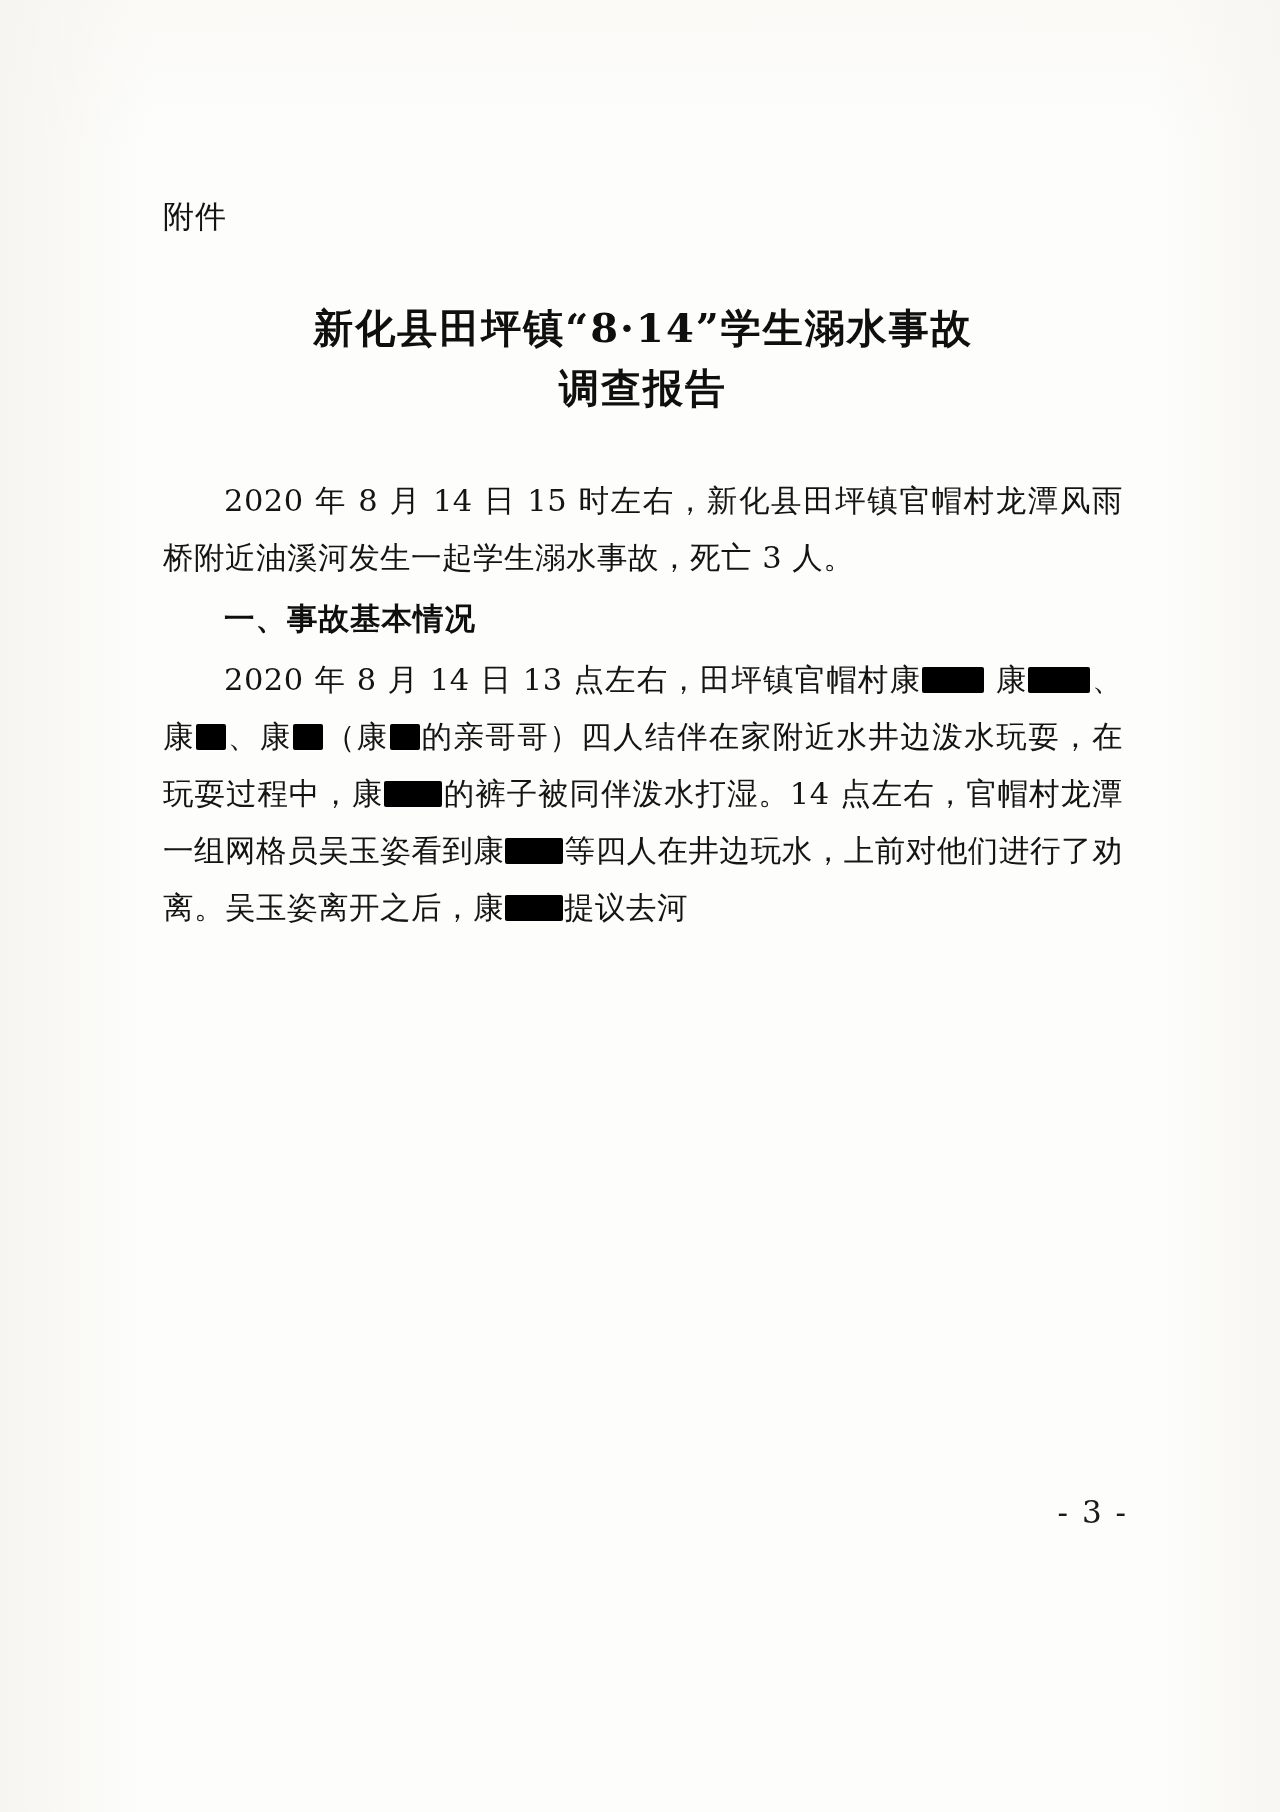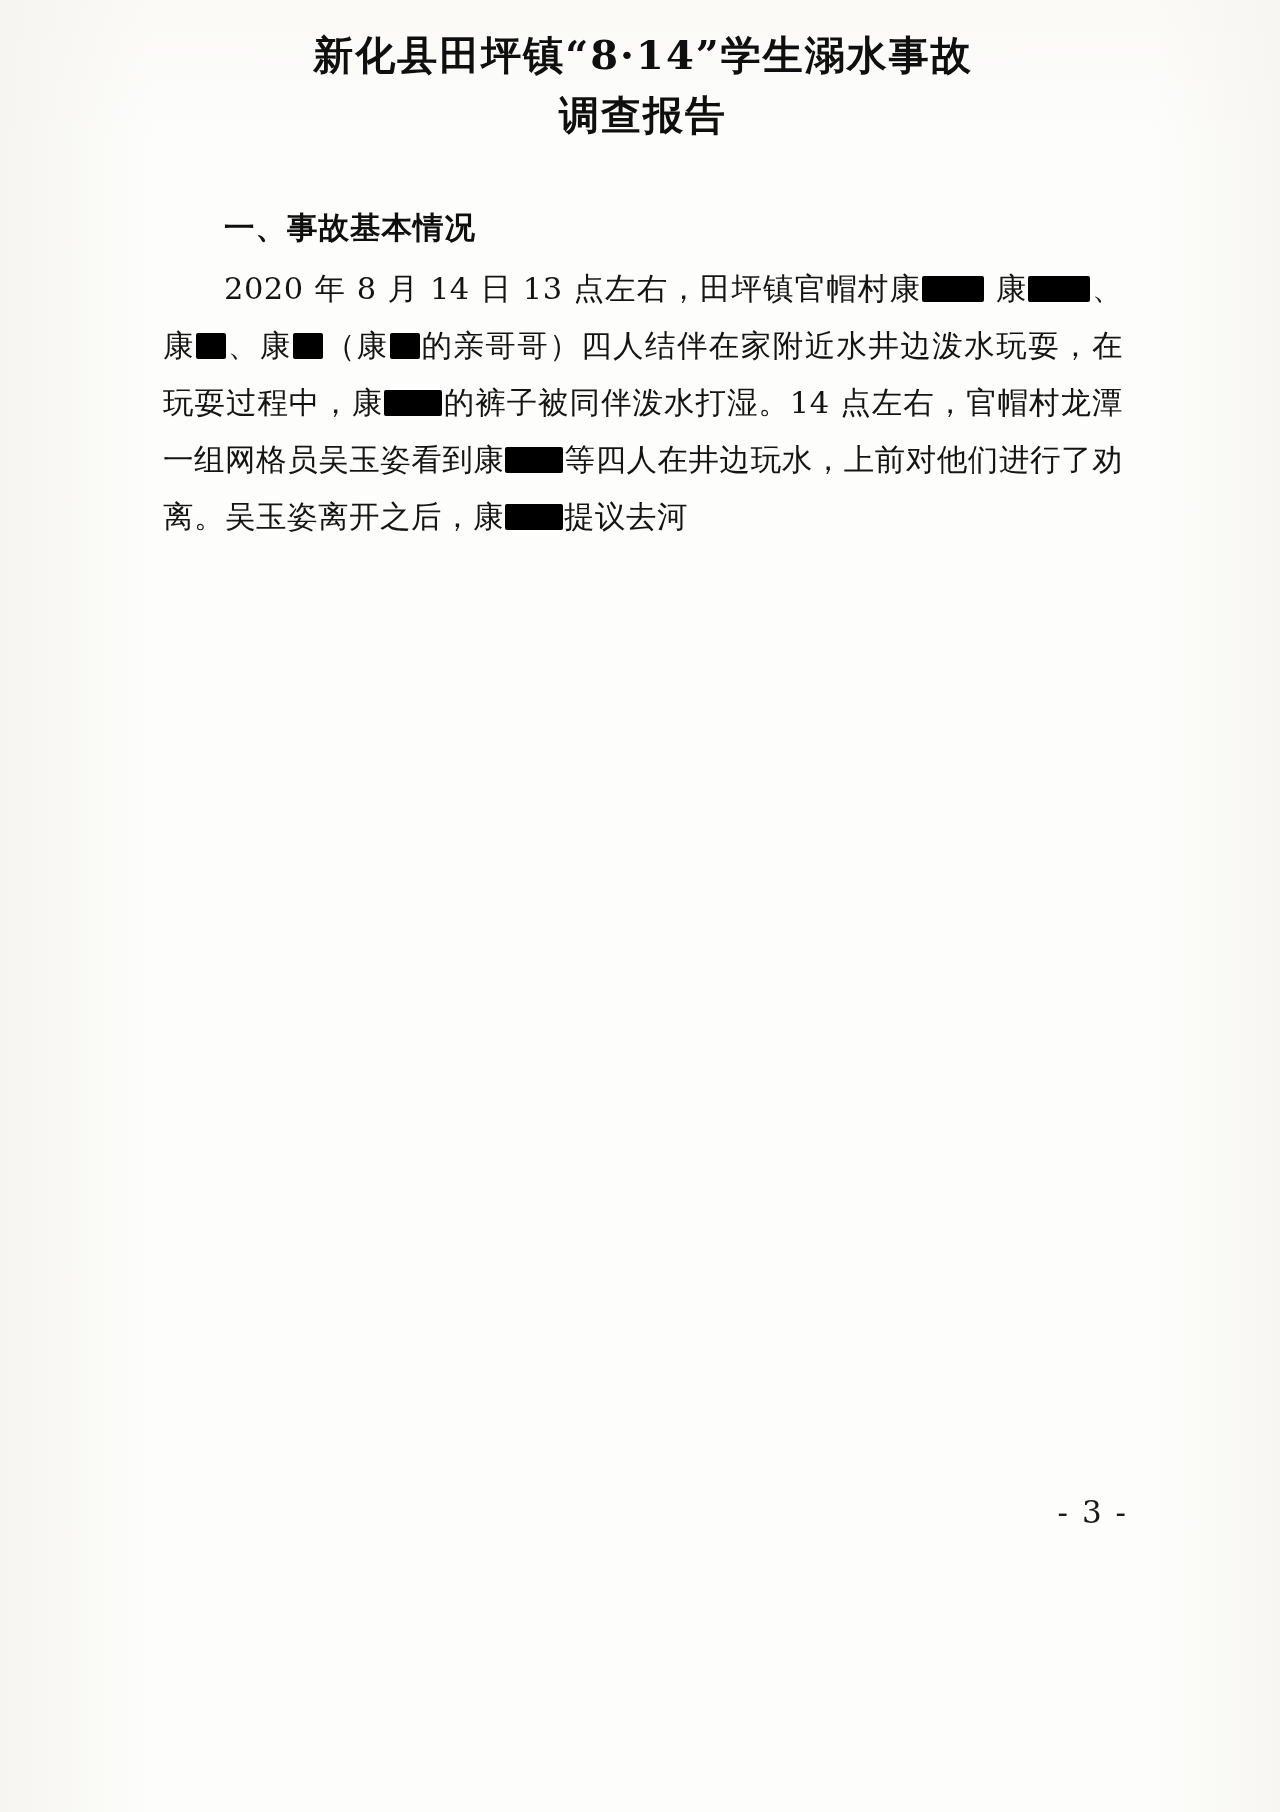--- a/index.html
+++ b/index.html
@@ -40,21 +40,21 @@
     width: 960px;
   }
   .attach-label {
     margin-top: 196px;
     font-size: 31px;
     letter-spacing: 1px;
     font-family: "DejaVu Sans", "Liberation Sans", sans-serif;
     color: #141414;
   }
   .doc-title {
-    margin-top: 25px;
+    margin-top: 60px;
     text-align: center;
     font-size: 40px;
     font-weight: bold;
     line-height: 1.5;
     letter-spacing: 2px;
     color: #0f0f0f;
     font-family: "DejaVu Serif", "Liberation Serif", serif;
   }
   .doc-title .line2 {
     display: block;
@@ -112,27 +112,29 @@
   }
 </style>
 </head>
 <body>
 
 <div class="page">
   <div class="paper-tint"></div>
 
   <div class="content">
 
+    <div class="attach-label">附件</div>
 
     <div class="doc-title">
       <span class="line1">新化县田坪镇“8·14”学生溺水事故</span>
       <span class="line2">调查报告</span>
     </div>
 
     <div class="body-text">
+      <p class="para">2020 年 8 月 14 日 15 时左右，新化县田坪镇官帽村龙潭风雨桥附近油溪河发生一起学生溺水事故，死亡 3 人。</p>
       <p class="heading">一、事故基本情况</p>
       <p class="para" id="redacted-para">2020 年 8 月 14 日 13 点左右，田坪镇官帽村康<span class="redact r2"></span> 康<span class="redact r2"></span>、康<span class="redact r1"></span>、康<span class="redact r1"></span>（康<span class="redact r1"></span>的亲哥哥）四人结伴在家附近水井边泼水玩耍，在玩耍过程中，康<span class="redact r3"></span>的裤子被同伴泼水打湿。14 点左右，官帽村龙潭一组网格员吴玉姿看到康<span class="redact r3"></span>等四人在井边玩水，上前对他们进行了劝离。吴玉姿离开之后，康<span class="redact r3"></span>提议去河</p>
     </div>
 
   </div>
 
   <div class="page-number">- 3 -</div>
 </div>
 
 </body></html>

